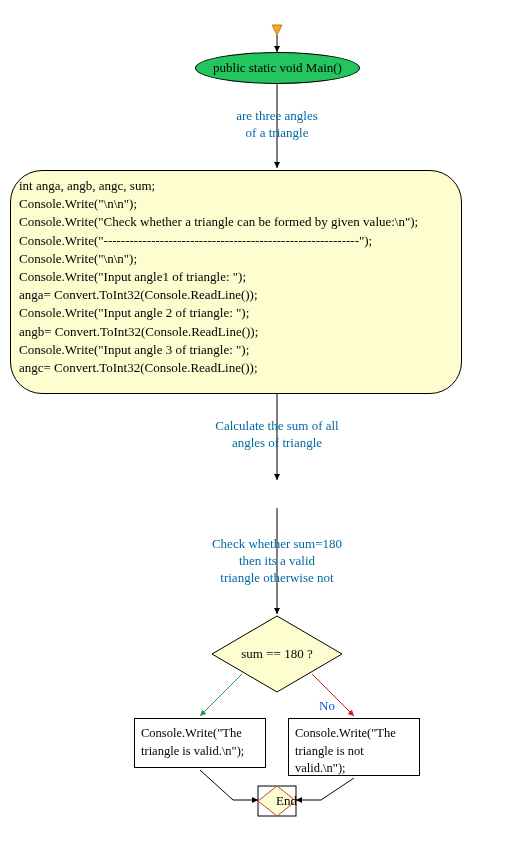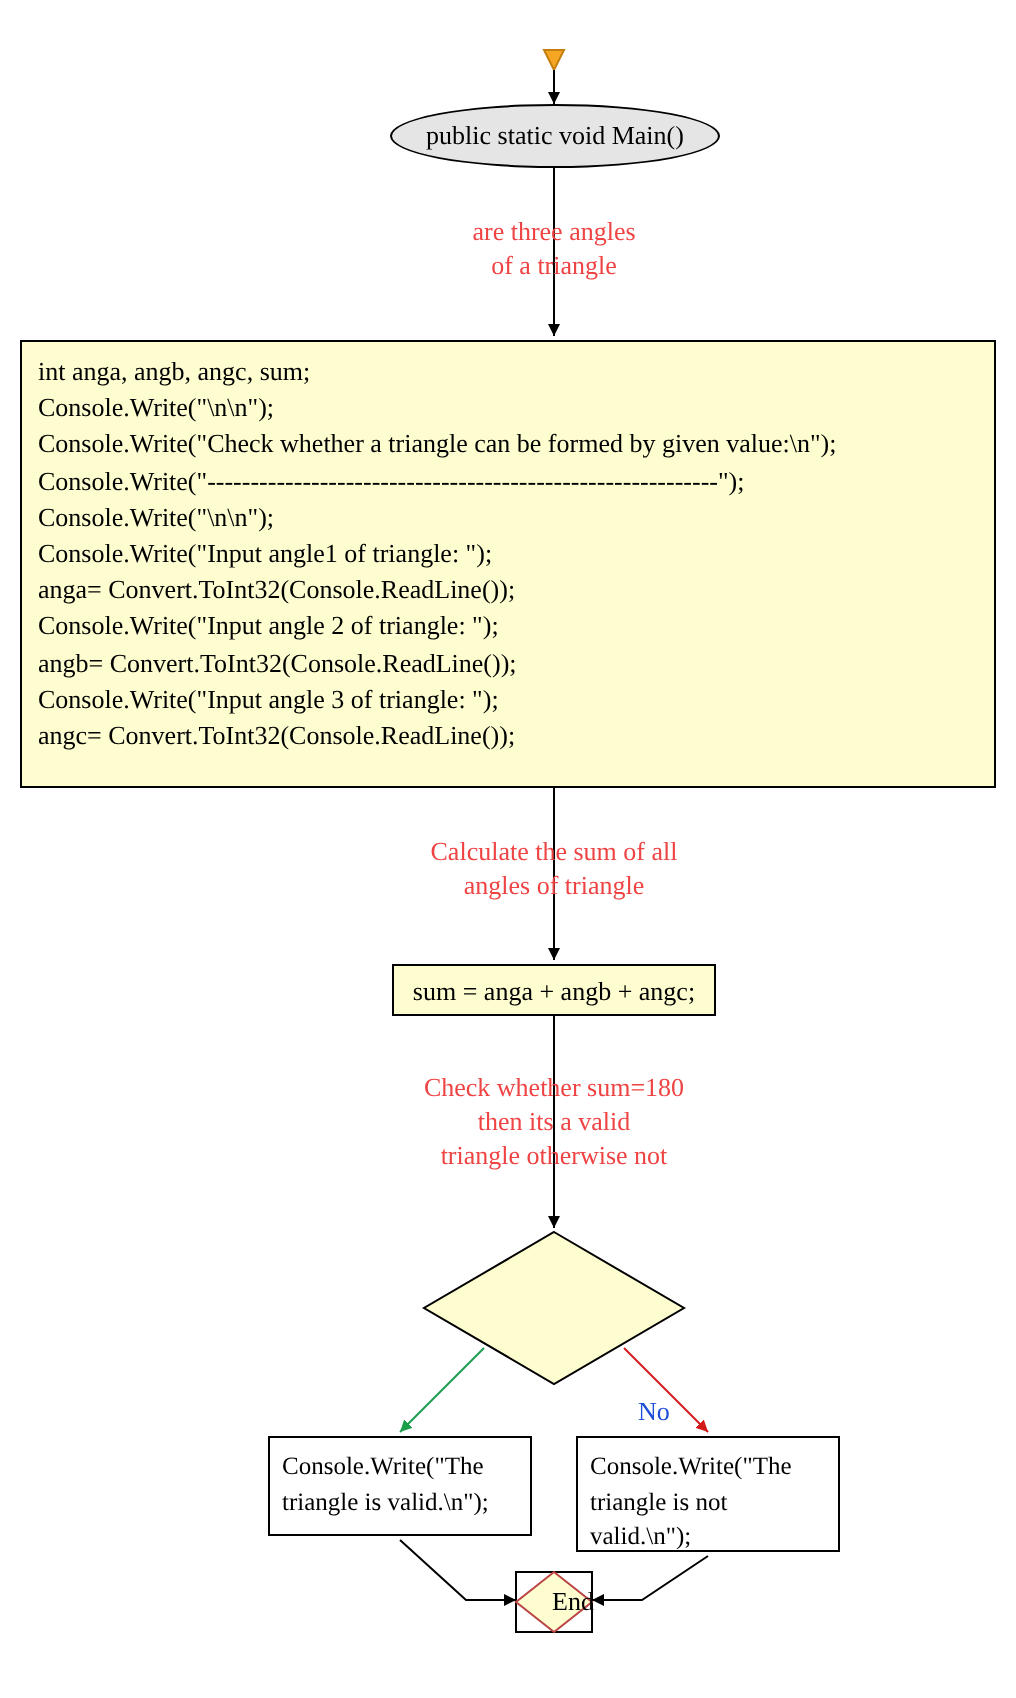--- a/index.html
+++ b/index.html
@@ -14,42 +14,42 @@
   }
   .canvas {
     position: relative;
     width: 508px;
     height: 849px;
   }
   .node-ellipse {
     position: absolute;
     border: 1px solid #000;
     border-radius: 50%;
-    background: #e5e5e5;
+    background: #22c55e;
     display: flex;
     align-items: center;
     justify-content: center;
     text-align: center;
     box-sizing: border-box;
   }
   .node-box {
     position: absolute;
     border: 1px solid #000;
     background: #fdfdd0;
     box-sizing: border-box;
     padding: 6px 8px;
     white-space: pre;
     line-height: 1.4;
   }
   .node-box.white {
     background: #fff;
   }
   .label {
     position: absolute;
-    color: #ef4444;
+    color: #0369a1;
     text-align: center;
     line-height: 1.3;
   }
   .label.yes { color: #1b9e4b; }
   .label.no { color: #1d4ed8; }
   svg.overlay {
     position: absolute;
     left: 0; top: 0;
     width: 508px; height: 849px;
     pointer-events: none;
@@ -107,41 +107,41 @@
     <polygon points="277,786 296,801 277,816 258,801" fill="#fdfdd0" stroke="#b44"></polygon>
   </svg>
 
   <div class="node-ellipse" style="left:195px; top:52px; width:165px; height:32px;">
     <span>public static void Main()</span>
   </div>
 
   <div class="label" style="left: 215px; top: 108px; width: 124px; white-space: pre-line;">are three angles
 of a triangle</div>
 
-  <div class="node-box" style="left: 10px; top: 170px; width: 488px; height: 224px; white-space: pre;">int anga, angb, angc, sum;
+  <div class="node-box" style="left: 10px; top: 170px; width: 452px; height: 224px; white-space: pre; border-radius: 32px;">int anga, angb, angc, sum;
 Console.Write("\n\n");
 Console.Write("Check whether a triangle can be formed by given value:\n");
 Console.Write("-----------------------------------------------------------");
 Console.Write("\n\n");
 Console.Write("Input angle1 of triangle: ");
 anga= Convert.ToInt32(Console.ReadLine());
 Console.Write("Input angle 2 of triangle: ");
 angb= Convert.ToInt32(Console.ReadLine());
 Console.Write("Input angle 3 of triangle: ");
 angc= Convert.ToInt32(Console.ReadLine());</div>
 
   <div class="label" style="left: 200px; top: 418px; width: 154px; white-space: pre-line;">Calculate the sum of all
 angles of triangle</div>
 
-  <div class="node-box" style="left: 196px; top: 482px; width: 162px; height: 26px; text-align: center; padding: 4px 6px; white-space: pre;">sum = anga + angb + angc;</div>
 
   <div class="label" style="left: 198px; top: 536px; width: 158px; white-space: pre-line;">Check whether sum=180
 then its a valid
 triangle otherwise not</div>
 
+  <div class="diamond-text" style="left:222px; top:646px;">sum == 180 ?</div>
 
   <div class="label yes" style="left: 216px; top: 698px; width: 30px; white-space: pre-line; margin-top: 28px;">Yes</div>
   <div class="label no" style="left: 312px; top: 698px; width: 30px; white-space: pre-line;">No</div>
 
   <div class="node-box white" style="left: 134px; top: 718px; width: 132px; height: 50px; font-size: 12.5px; text-align: left; padding: 6px; white-space: pre-line;">Console.Write("The
 triangle is valid.\n");</div>
 
   <div class="node-box white" style="left: 288px; top: 718px; width: 132px; height: 58px; font-size: 12.5px; text-align: left; padding: 6px; white-space: pre-line;">Console.Write("The
 triangle is not
 valid.\n");</div>

